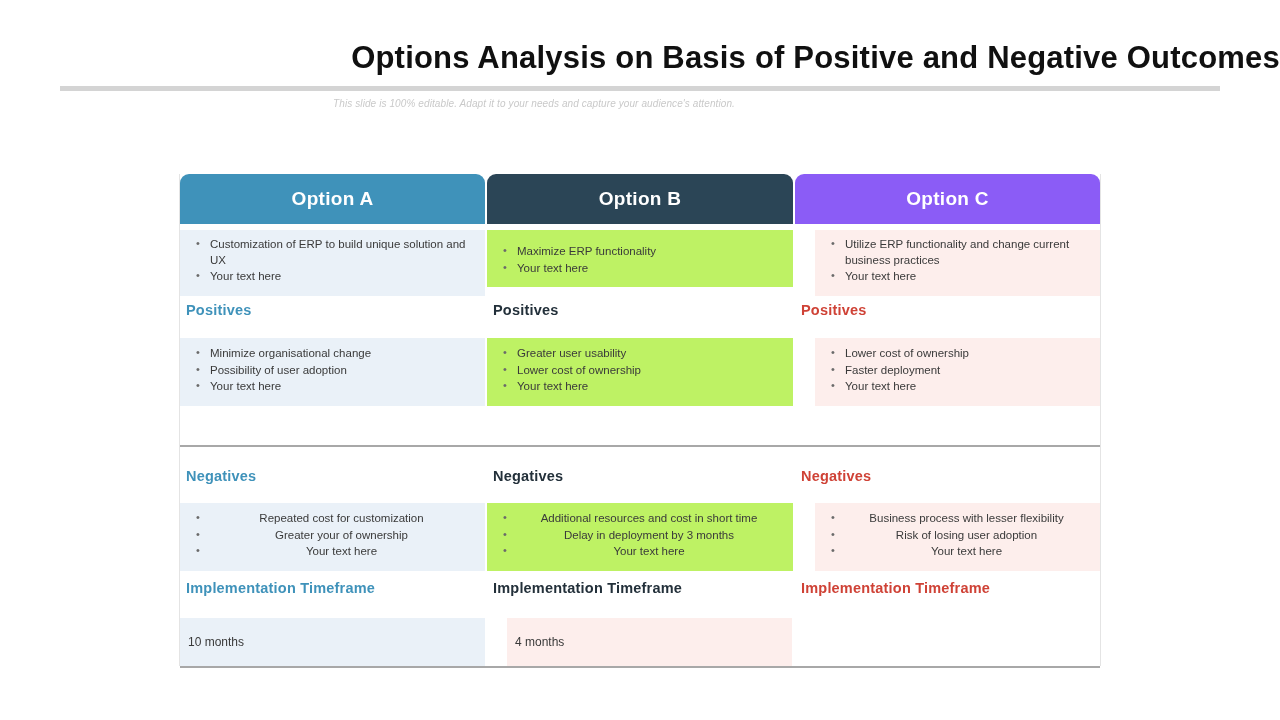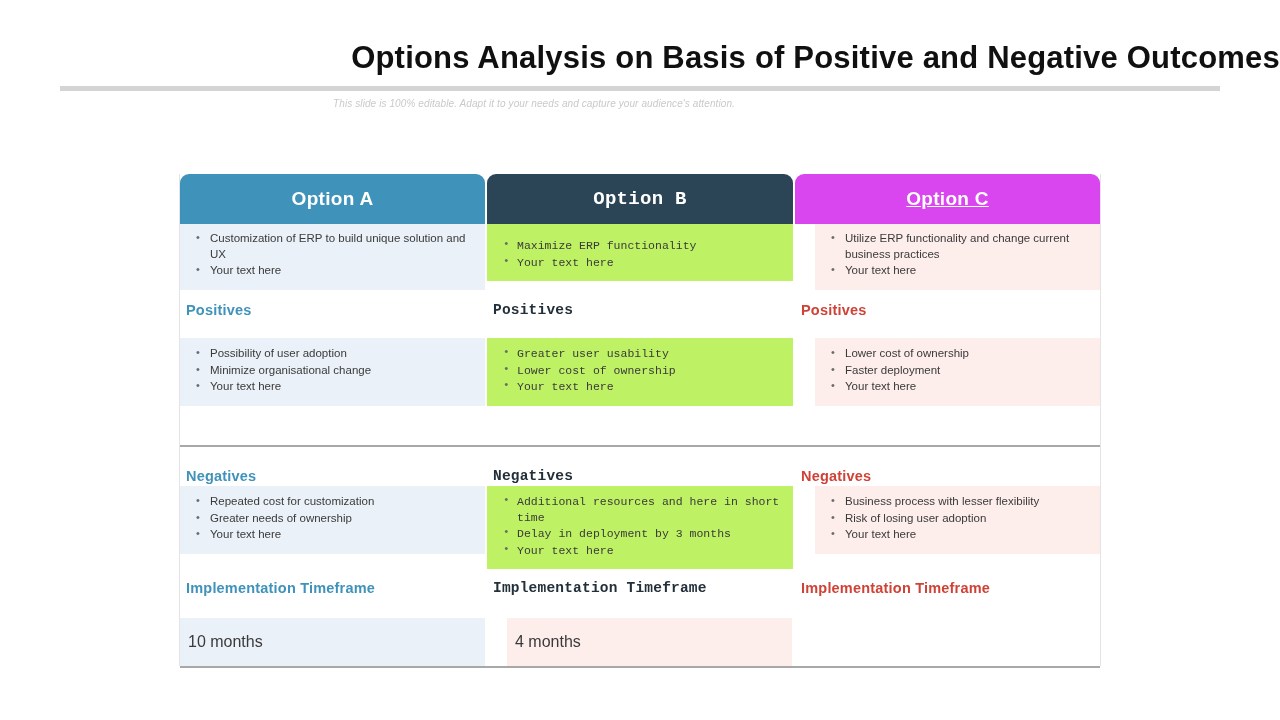--- a/index.html
+++ b/index.html
@@ -68,39 +68,39 @@
     position: absolute;
     left: 0;
     width: 920px;
     display: flex;
   }
   .col {
     position: relative;
     box-sizing: border-box;
   }
   .col.a { width: 305px; }
-  .col.b { width: 306px; margin-left: 2px; font-family: Liberation Mono, monospace; }
+  .col.b { width: 306px; margin-left: 2px; }
   .col.c { width: 305px; margin-left: 2px; }
 
   
   .row-head { top: 24px; height: 60px; }
   .opt-head {
     height: 50px;
     border-radius: 9px 9px 0 0;
     display: flex;
     align-items: center;
     justify-content: center;
     color: #ffffff;
     font-size: 19px;
     font-weight: bold;
     letter-spacing: 0.3px;
   }
   .opt-head.a { background: #3f92ba; }
   .opt-head.b { background: #2b4556; }
-  .opt-head.c { background: #d946ef; text-decoration: underline; }
+  .opt-head.c { background: #8b5cf6; }
 
   
   .panel {
     box-sizing: border-box;
     padding: 8px 12px 10px 10px;
   }
   .panel.a { background: #eaf1f8; }
   .panel.b { background: #bef264; }
   .panel.c { background: #fdeeec; margin-left: 20px; }
 
@@ -120,21 +120,21 @@
   .panel li::before {
     content: "\2022";
     position: absolute;
     left: 6px;
     top: -1px;
     font-size: 11px;
     color: #6a6a6a;
   }
 
   
-  .row-intro { top: 74px; }
+  .row-intro { top: 80px; }
   .panel.intro { min-height: 52px; }
   .panel.intro.a { padding-top: 7px; min-height: 54px; }
   .panel.intro.b { padding-top: 14px; min-height: 54px; }
   .panel.intro.c { padding-top: 7px; min-height: 54px; }
 
   
   .sec-label {
     font-size: 14.5px;
     font-weight: bold;
     letter-spacing: 0.2px;
@@ -152,33 +152,33 @@
   .divider {
     position: absolute;
     left: 0;
     top: 295px;
     width: 920px;
     height: 2px;
     background: #a8a8a8;
   }
 
   .row-neg-label { top: 318px; }
-  .row-neg { top: 336px; }
+  .row-neg { top: 353px; text-align: center; }
   .panel.neg { min-height: 52px; }
 
   .row-impl-label { top: 430px; }
   .row-impl { top: 468px; }
   .panel.impl {
     height: 48px;
     display: flex;
     align-items: center;
     padding-top: 0;
     padding-bottom: 0;
     padding-left: 8px;
-    font-size: 16px;
+    font-size: 12px;
     color: #3a3a3a;
   }
 
   .bottom-rule {
     position: absolute;
     left: 0;
     top: 516px;
     width: 920px;
     height: 2px;
     background: #a8a8a8;
@@ -257,22 +257,22 @@
     </div>
     <div class="col c">
       <div class="sec-label c">Positives</div>
     </div>
   </div>
 
   <div class="row row-pos">
     <div class="col a">
       <div class="panel pos a">
         <ul>
+          <li>Minimize organisational  change</li>
           <li>Possibility of user adoption</li>
-          <li>Minimize organisational  change</li>
           <li>Your text here</li>
         </ul>
       </div>
     </div>
     <div class="col b">
       <div class="panel pos b">
         <ul>
           <li>Greater user usability</li>
           <li>Lower cost of ownership</li>
           <li>Your text here</li>
@@ -302,29 +302,29 @@
     <div class="col c">
       <div class="sec-label c">Negatives</div>
     </div>
   </div>
 
   <div class="row row-neg">
     <div class="col a">
       <div class="panel neg a">
         <ul>
           <li>Repeated cost for customization</li>
-          <li>Greater needs of ownership</li>
+          <li>Greater your of ownership</li>
           <li>Your text here</li>
         </ul>
       </div>
     </div>
     <div class="col b">
       <div class="panel neg b">
         <ul>
-          <li>Additional resources and here in short time</li>
+          <li>Additional resources and cost in short time</li>
           <li>Delay in deployment by 3 months</li>
           <li>Your text here</li>
         </ul>
       </div>
     </div>
     <div class="col c">
       <div class="panel neg c">
         <ul>
           <li>Business process with lesser flexibility</li>
           <li>Risk of losing user adoption</li>

